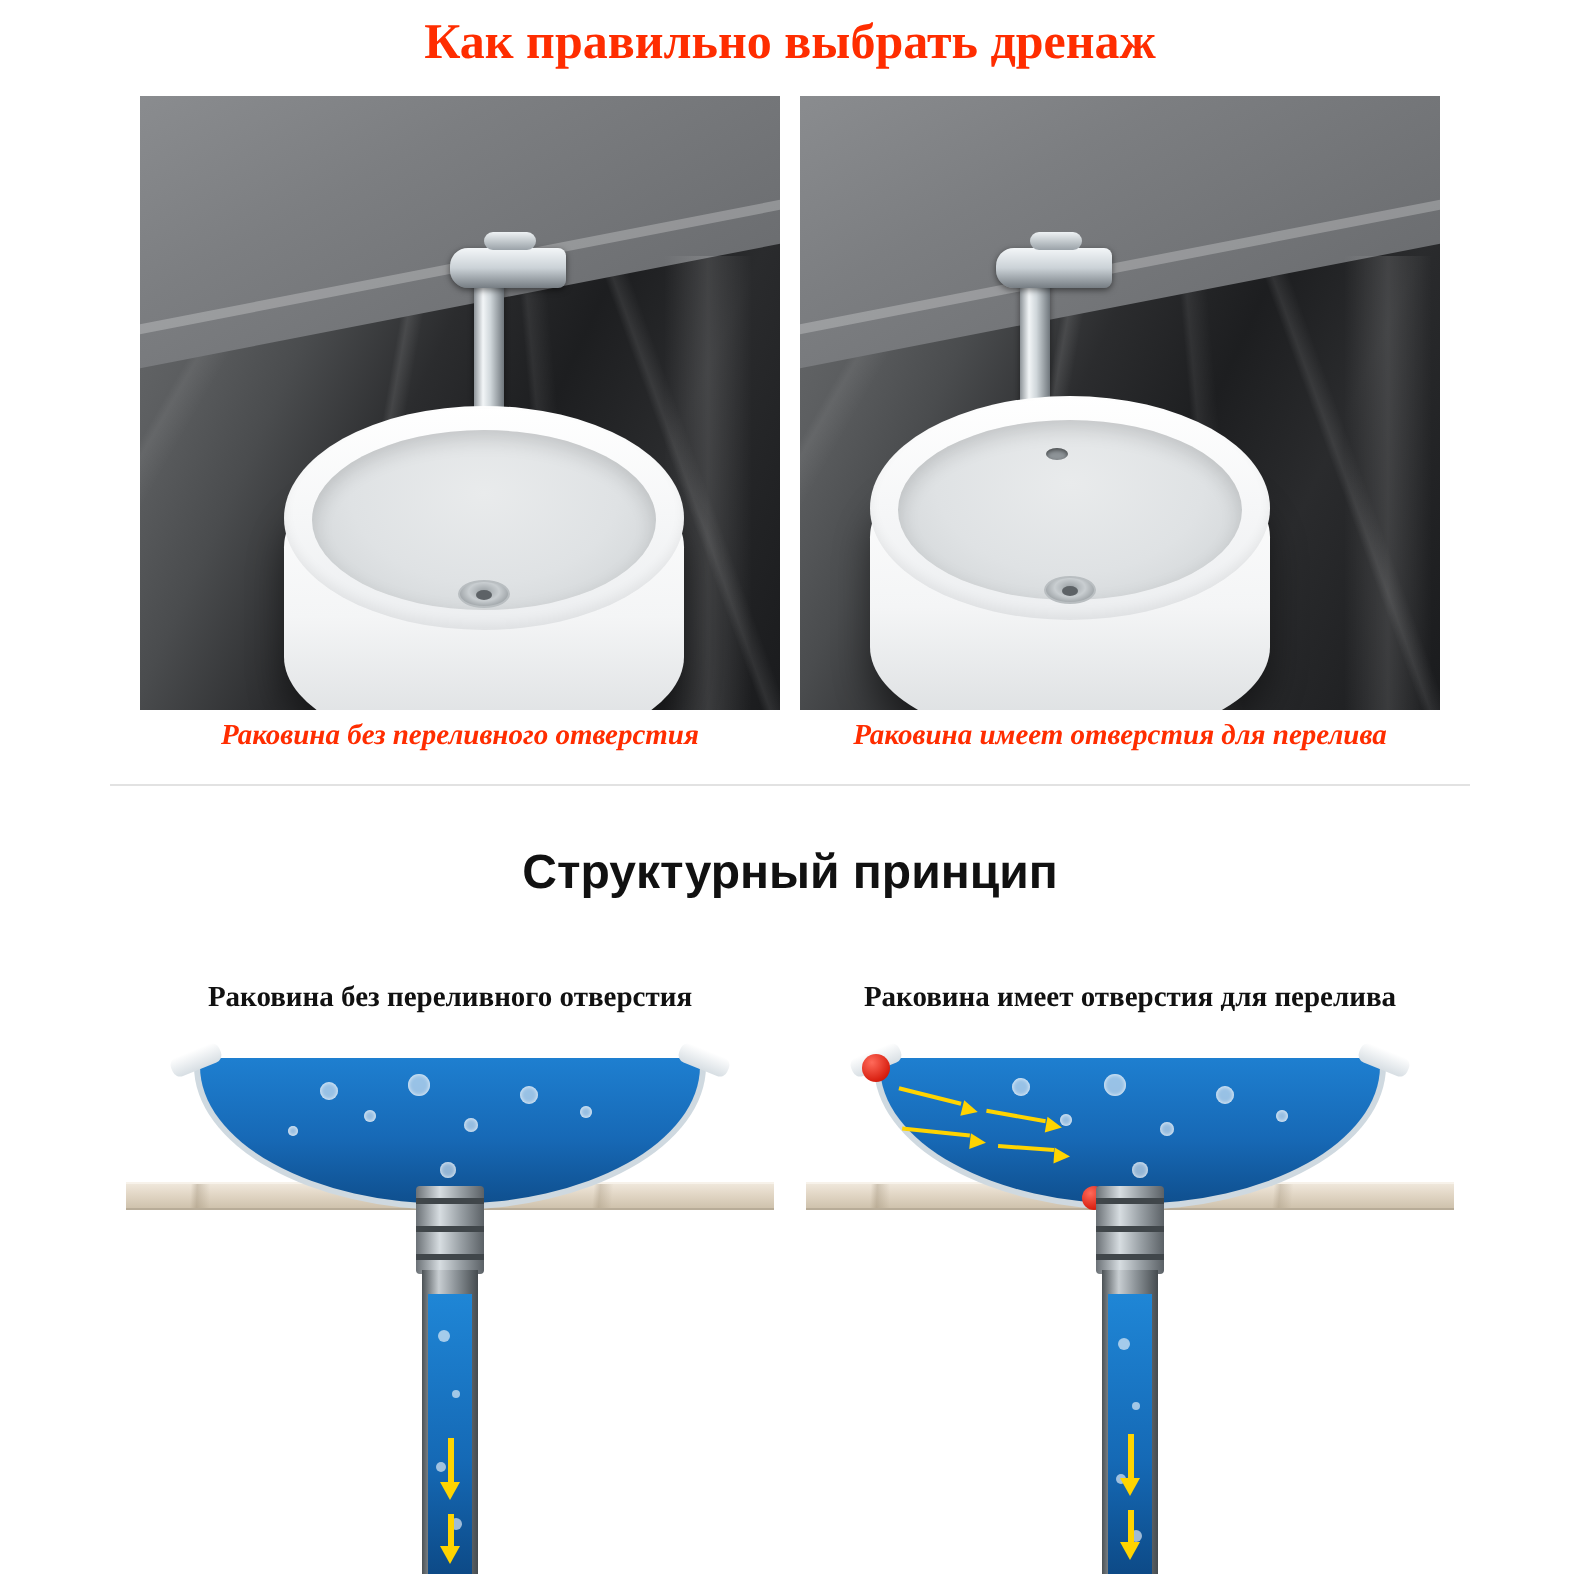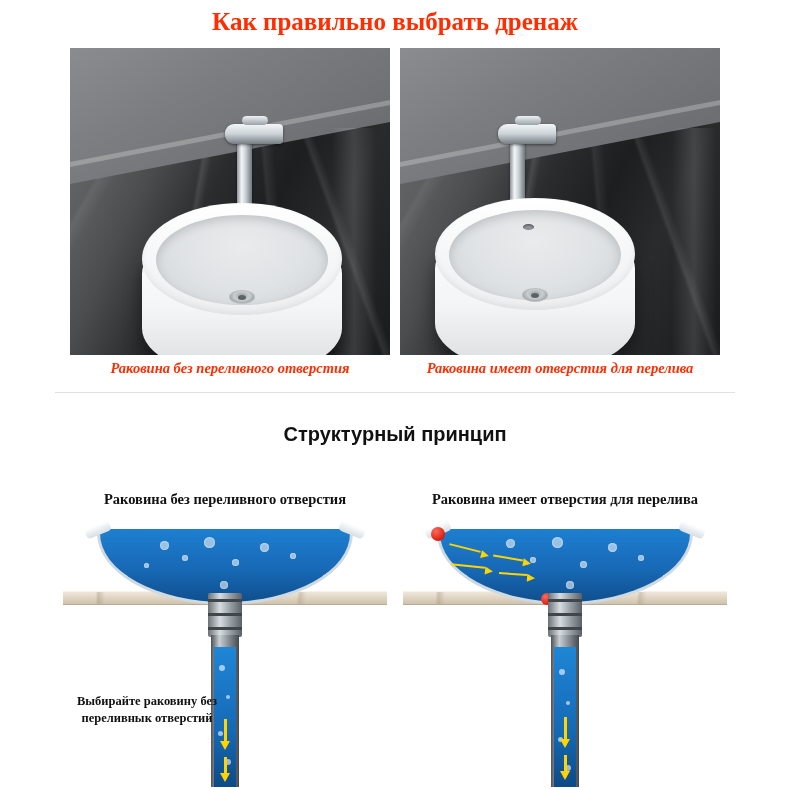--- a/index.html
+++ b/index.html
@@ -187,21 +187,21 @@
     left: 55px; top: 392px;
     width: 680px; height: 398px;
     background: #ffffff;
     border-top: 1px solid #e2e2e2;
   }
   .section-title {
     position: absolute;
     left: 0; top: 30px;
     width: 680px;
     text-align: center;
-    font-size: 20px;
+    font-size: 24px;
     font-weight: bold;
     color: #111111;
   }
   .sub-caption-row {
     position: absolute;
     left: 0; top: 98px;
     width: 680px;
     display: flex;
   }
   .sub-caption {
@@ -435,21 +435,20 @@
         <div class="bub" style="left:12px; top:48px; width:4px; height:4px;"></div>
         <div class="bub" style="left:4px;  top:84px; width:5px; height:5px;"></div>
         <div class="bub" style="left:11px; top:112px; width:6px; height:6px;"></div>
       </div>
 
       <div class="arrow-stem" style="left:50%; margin-left:-1.5px; top:198px; height:22px;"></div>
       <div class="arrow-down" style="left:50%; margin-left:-5px;  top:220px;"></div>
       <div class="arrow-stem" style="left:50%; margin-left:-1.5px; top:236px; height:16px;"></div>
       <div class="arrow-down" style="left:50%; margin-left:-5px;  top:252px;"></div>
 
-      <div class="note left">Выбирайте раковину без переливнык отверстий</div>
     </div>
 
     <div class="diagram right">
       <div class="counter"></div>
 
       <div class="bowl">
         <div class="bub" style="left:66px;  top:10px; width:9px;  height:9px;"></div>
         <div class="bub" style="left:90px;  top:28px; width:6px;  height:6px;"></div>
         <div class="bub" style="left:112px; top:8px;  width:11px; height:11px;"></div>
         <div class="bub" style="left:140px; top:32px; width:7px;  height:7px;"></div>

